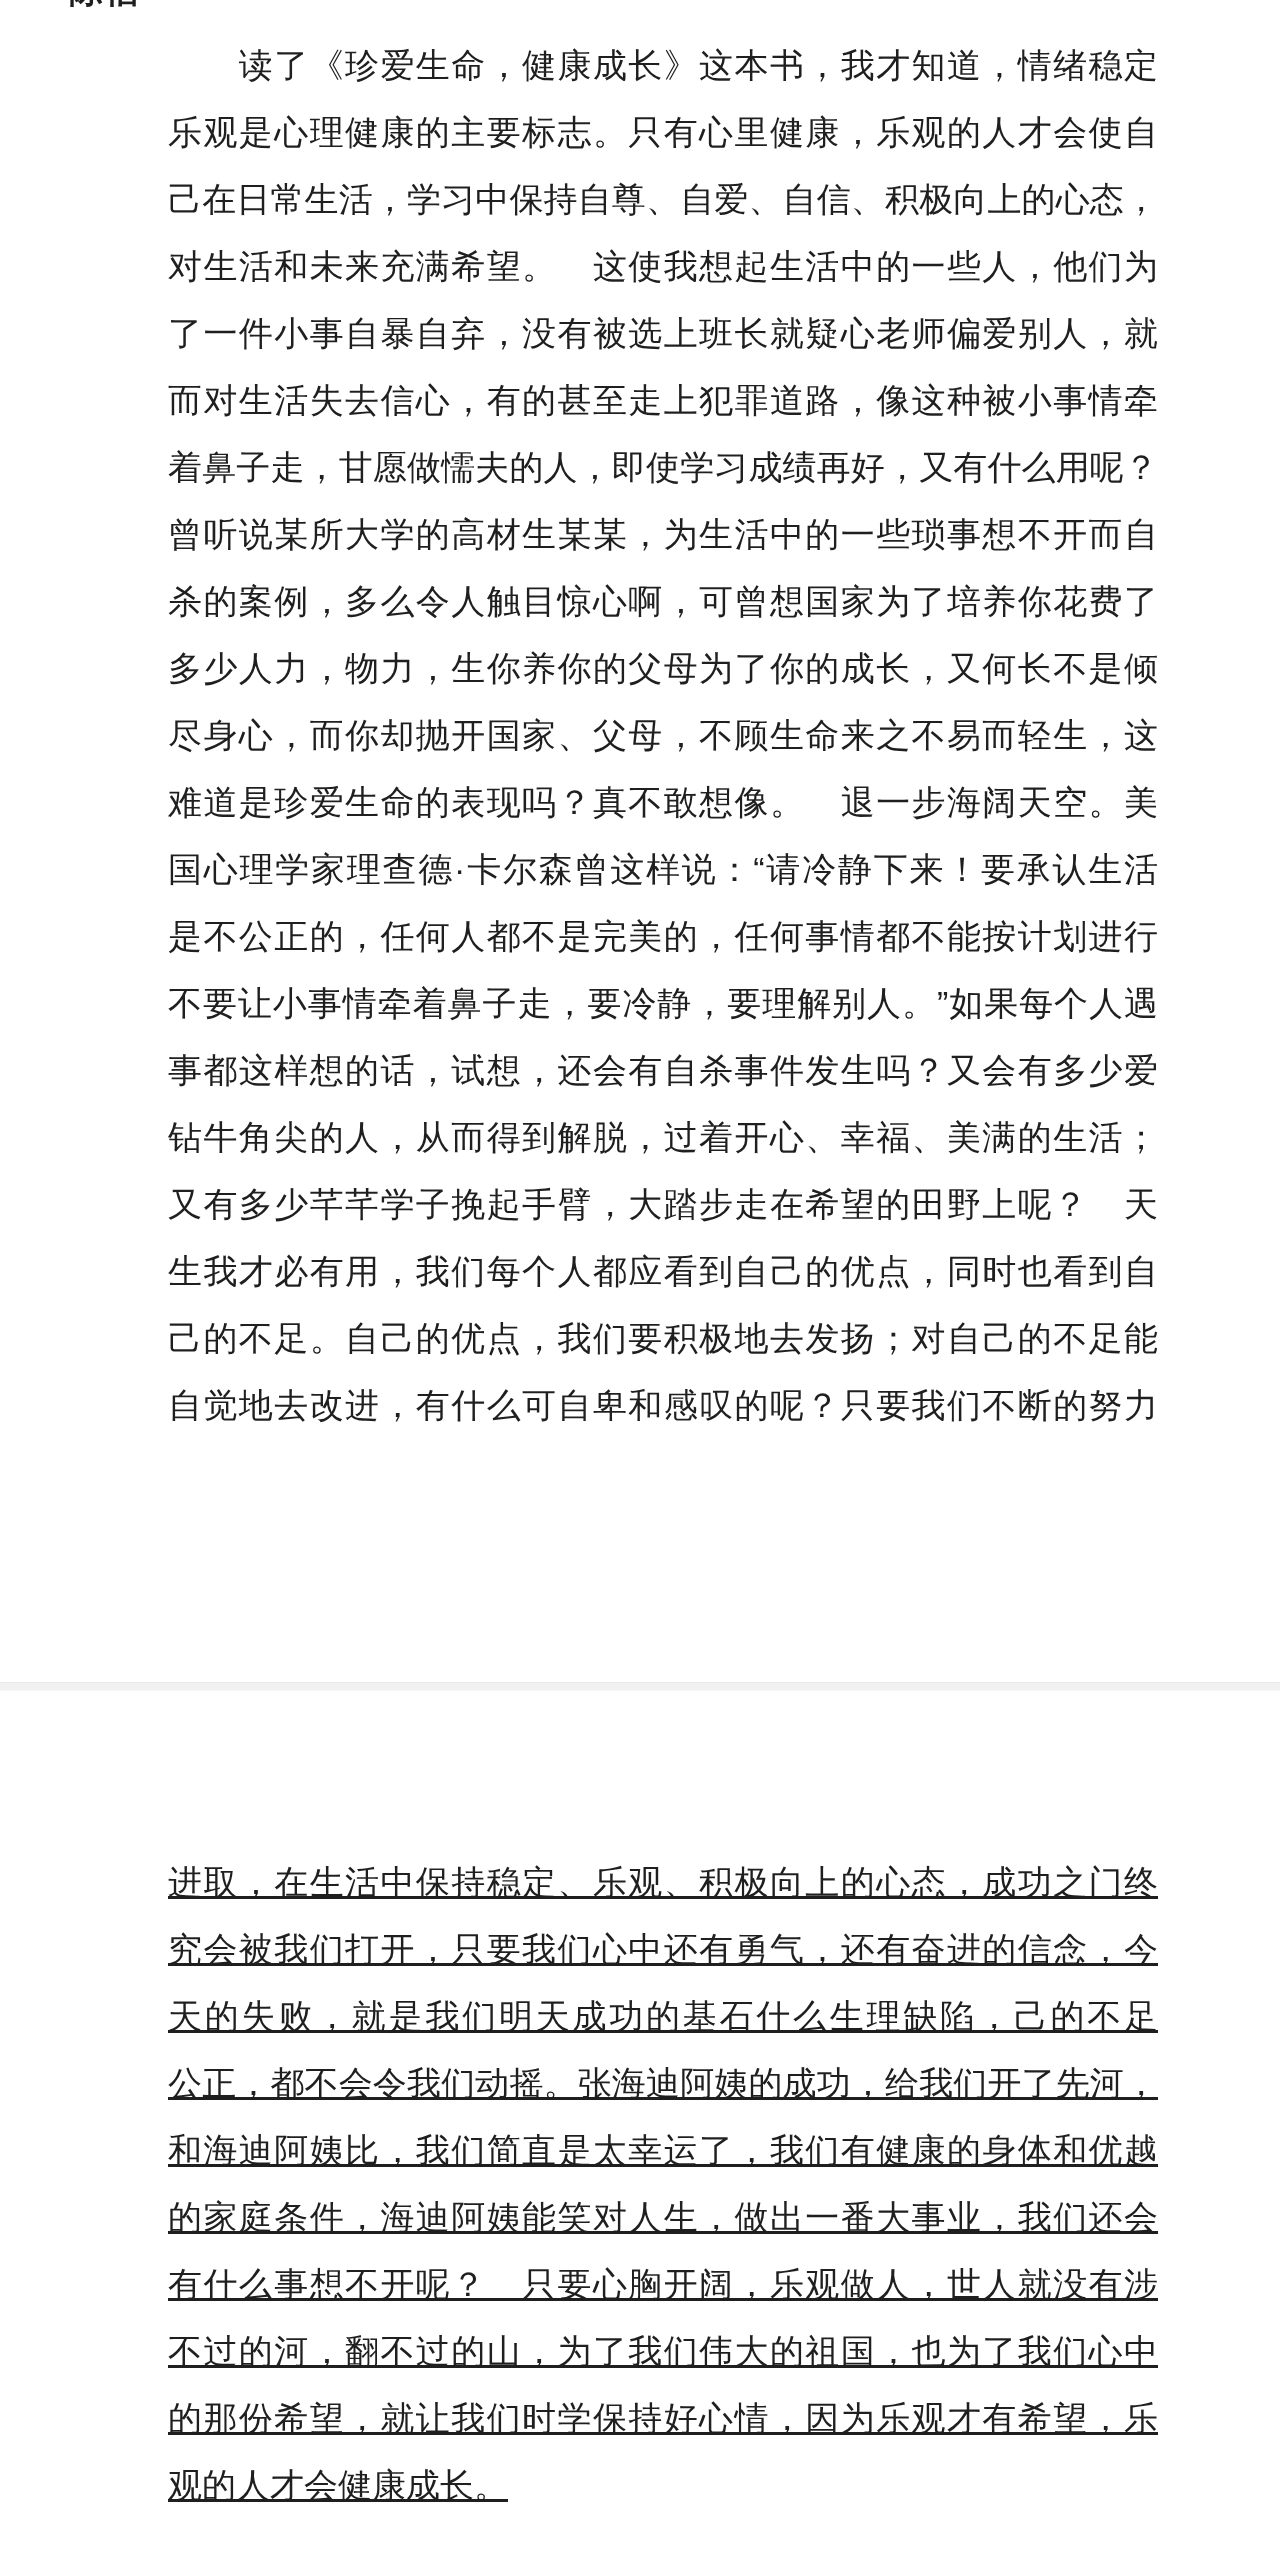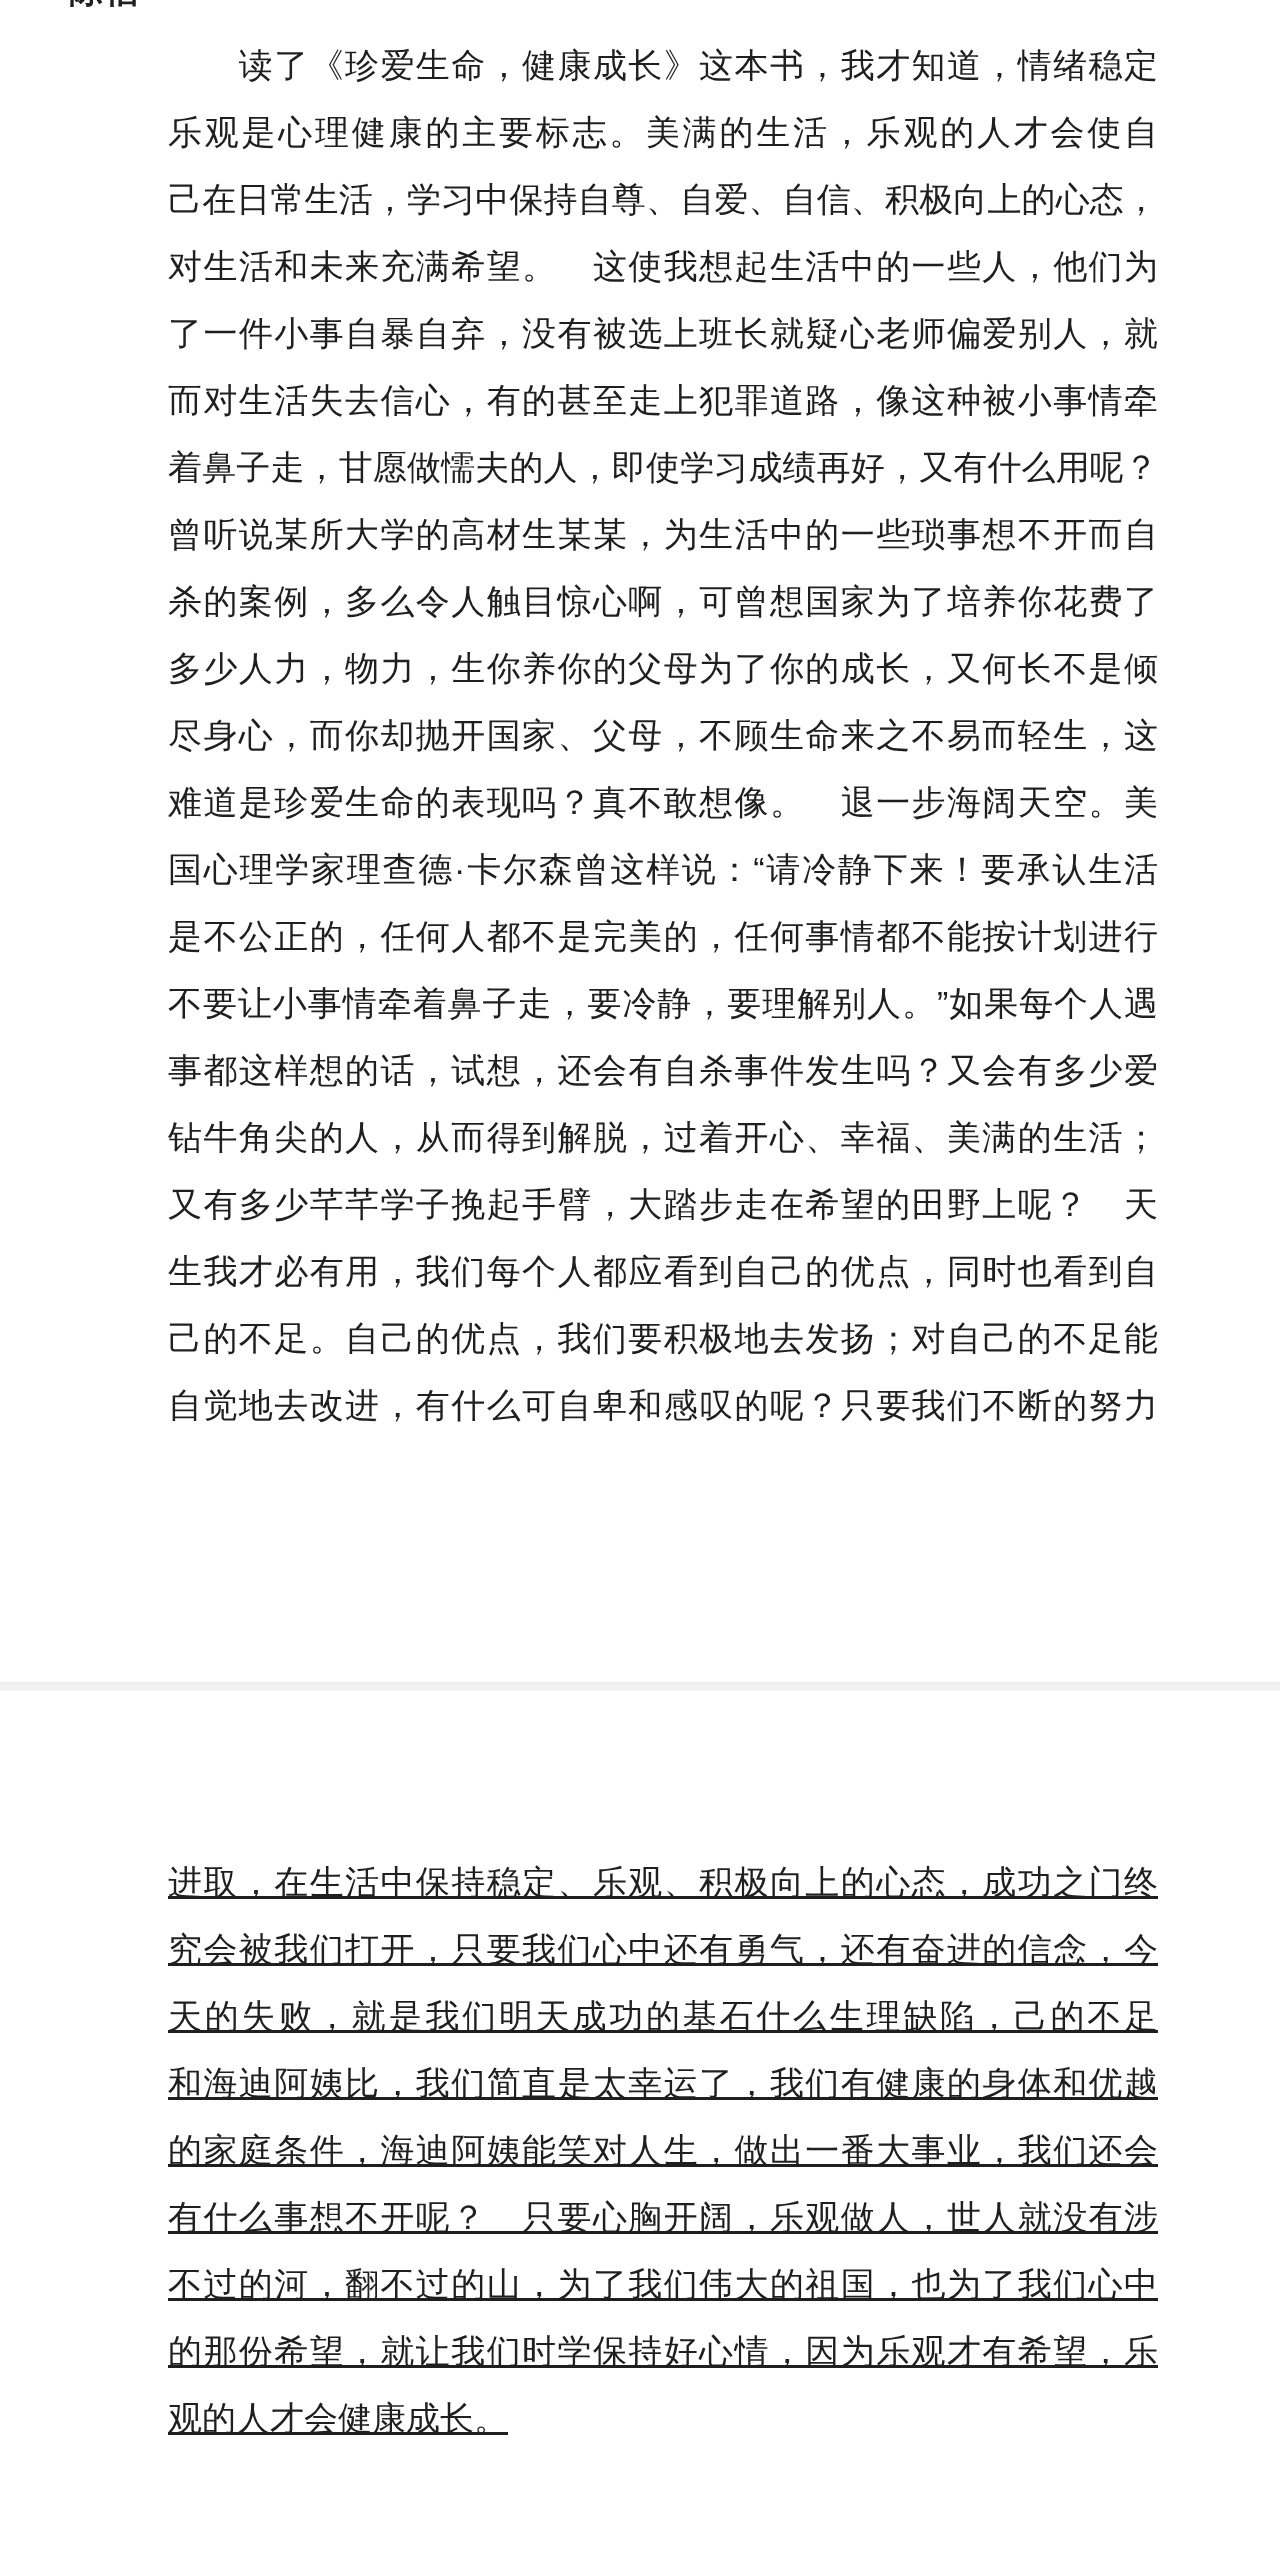--- a/index.html
+++ b/index.html
@@ -77,21 +77,21 @@
 <body>
 
 <div class="page">
 
   <div class="header-fragment">
     <span class="fragment-text">陈信</span>
   </div>
 
   <section class="essay-block block1">
       <div class="line">　　读了《珍爱生命，健康成长》这本书，我才知道，情绪稳定</div>
-      <div class="line">乐观是心理健康的主要标志。美满的生活，乐观的人才会使自</div>
+      <div class="line">乐观是心理健康的主要标志。只有心里健康，乐观的人才会使自</div>
       <div class="line">己在日常生活，学习中保持自尊、自爱、自信、积极向上的心态，</div>
       <div class="line">对生活和未来充满希望。　这使我想起生活中的一些人，他们为</div>
       <div class="line">了一件小事自暴自弃，没有被选上班长就疑心老师偏爱别人，就</div>
       <div class="line">而对生活失去信心，有的甚至走上犯罪道路，像这种被小事情牵</div>
       <div class="line">着鼻子走，甘愿做懦夫的人，即使学习成绩再好，又有什么用呢？</div>
       <div class="line">曾听说某所大学的高材生某某，为生活中的一些琐事想不开而自</div>
       <div class="line">杀的案例，多么令人触目惊心啊，可曾想国家为了培养你花费了</div>
       <div class="line">多少人力，物力，生你养你的父母为了你的成长，又何长不是倾</div>
       <div class="line">尽身心，而你却抛开国家、父母，不顾生命来之不易而轻生，这</div>
       <div class="line">难道是珍爱生命的表现吗？真不敢想像。　退一步海阔天空。美</div>
@@ -105,20 +105,21 @@
       <div class="line">己的不足。自己的优点，我们要积极地去发扬；对自己的不足能</div>
       <div class="line">自觉地去改进，有什么可自卑和感叹的呢？只要我们不断的努力</div>
     </section>
 
   <div class="page-break"></div>
 
   <section class="essay-block block2">
       <div class="line">进取，在生活中保持稳定、乐观、积极向上的心态，成功之门终</div>
       <div class="line">究会被我们打开，只要我们心中还有勇气，还有奋进的信念，今</div>
       <div class="line">天的失败，就是我们明天成功的基石什么生理缺陷，己的不足</div>
+      <div class="line">公正，都不会令我们动摇。张海迪阿姨的成功，给我们开了先河，</div>
       <div class="line">和海迪阿姨比，我们简直是太幸运了，我们有健康的身体和优越</div>
       <div class="line">的家庭条件，海迪阿姨能笑对人生，做出一番大事业，我们还会</div>
       <div class="line">有什么事想不开呢？　只要心胸开阔，乐观做人，世人就没有涉</div>
       <div class="line">不过的河，翻不过的山，为了我们伟大的祖国，也为了我们心中</div>
       <div class="line">的那份希望，就让我们时学保持好心情，因为乐观才有希望，乐</div>
       <div class="line ragged">观的人才会健康成长。</div>
     </section>
 
 </div>
 

